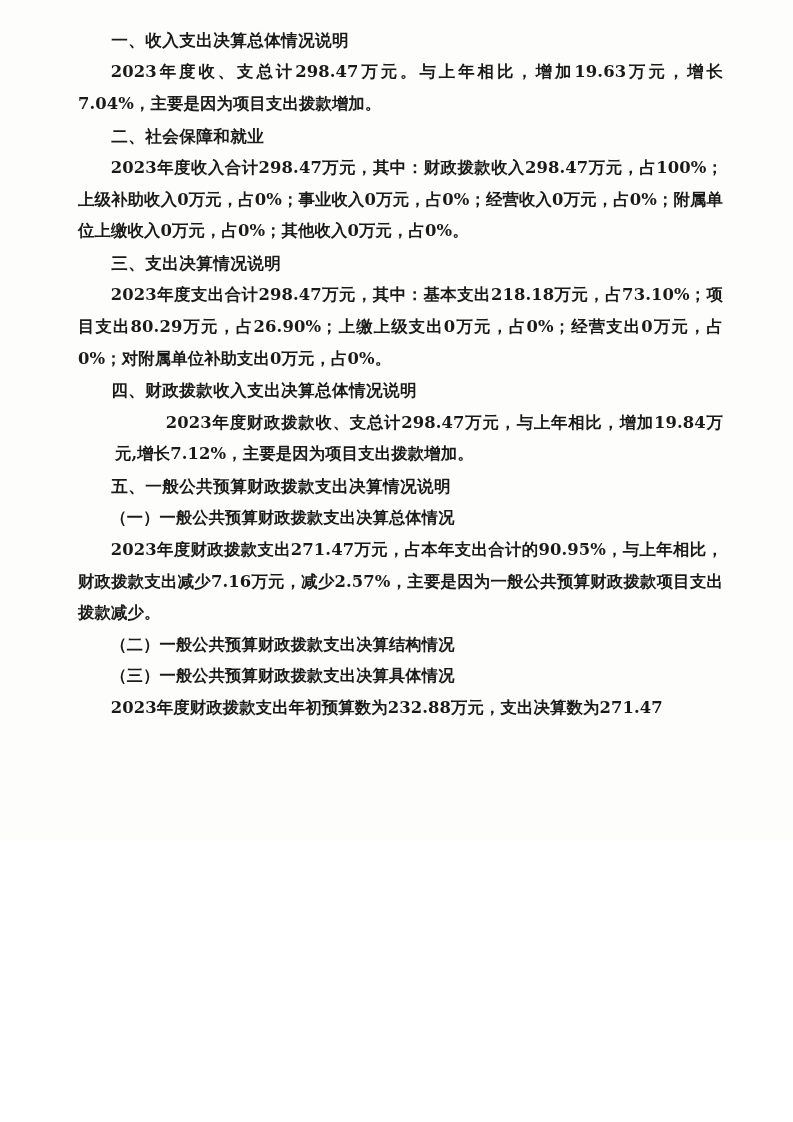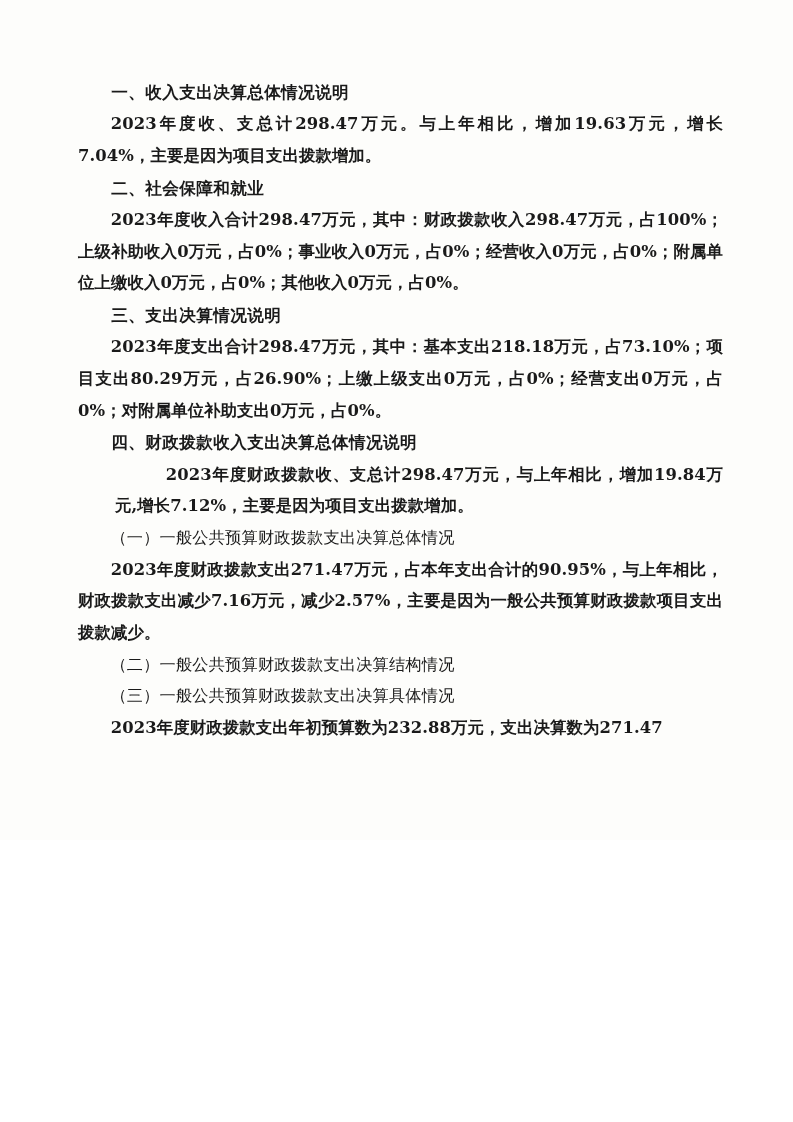--- a/index.html
+++ b/index.html
@@ -13,40 +13,40 @@
     font-family: "DejaVu Serif", "Liberation Serif", serif;
     color: #1a1a1a;
     overflow: hidden;
   }
   .page {
     position: relative;
     width: 793px;
     height: 840px;
     background: #fdfdfb;
     box-sizing: border-box;
-    padding: 76px 70px 40px 78px;
+    padding: 24px 70px 40px 78px;
   }
   .doc-body {
     font-size: 16.4px;
     line-height: 1.92;
     text-align: justify;
     text-justify: inter-ideograph;
     letter-spacing: 0.1px;
   }
   .h-section {
     font-weight: bold;
     font-size: 16.6px;
     margin: 0;
     padding: 0;
     text-indent: 2em;
     line-height: 1.95;
     letter-spacing: 0.4px;
   }
   .h-sub {
-    font-weight: normal;
+    font-weight: bold;
     font-size: 16.2px;
     margin: 0;
     padding: 0;
     text-indent: 2em;
     line-height: 1.95;
     letter-spacing: 0.2px;
   }
   p.para {
     margin: 0;
     padding: 0;
@@ -70,20 +70,21 @@
 
     <h2 class="h-section">二、社会保障和就业</h2>
     <p class="para">2023年度收入合计298.47万元，其中：财政拨款收入298.47万元，占100%；上级补助收入0万元，占0%；事业收入0万元，占0%；经营收入0万元，占0%；附属单位上缴收入0万元，占0%；其他收入0万元，占0%。</p>
 
     <h2 class="h-section">三、支出决算情况说明</h2>
     <p class="para">2023年度支出合计298.47万元，其中：基本支出218.18万元，占73.10%；项目支出80.29万元，占26.90%；上缴上级支出0万元，占0%；经营支出0万元，占0%；对附属单位补助支出0万元，占0%。</p>
 
     <h2 class="h-section">四、财政拨款收入支出决算总体情况说明</h2>
     <p class="para extra-indent">2023年度财政拨款收、支总计298.47万元，与上年相比，增加19.84万元,增长7.12%，主要是因为项目支出拨款增加。</p>
 
+    <h2 class="h-section">五、一般公共预算财政拨款支出决算情况说明</h2>
 
     <h3 class="h-sub">（一）一般公共预算财政拨款支出决算总体情况</h3>
     <p class="para">2023年度财政拨款支出271.47万元，占本年支出合计的90.95%，与上年相比，财政拨款支出减少7.16万元，减少2.57%，主要是因为一般公共预算财政拨款项目支出拨款减少。</p>
 
     <h3 class="h-sub">（二）一般公共预算财政拨款支出决算结构情况</h3>
 
     <h3 class="h-sub">（三）一般公共预算财政拨款支出决算具体情况</h3>
     <p class="para">2023年度财政拨款支出年初预算数为232.88万元，支出决算数为271.47</p>
 
   </div>

